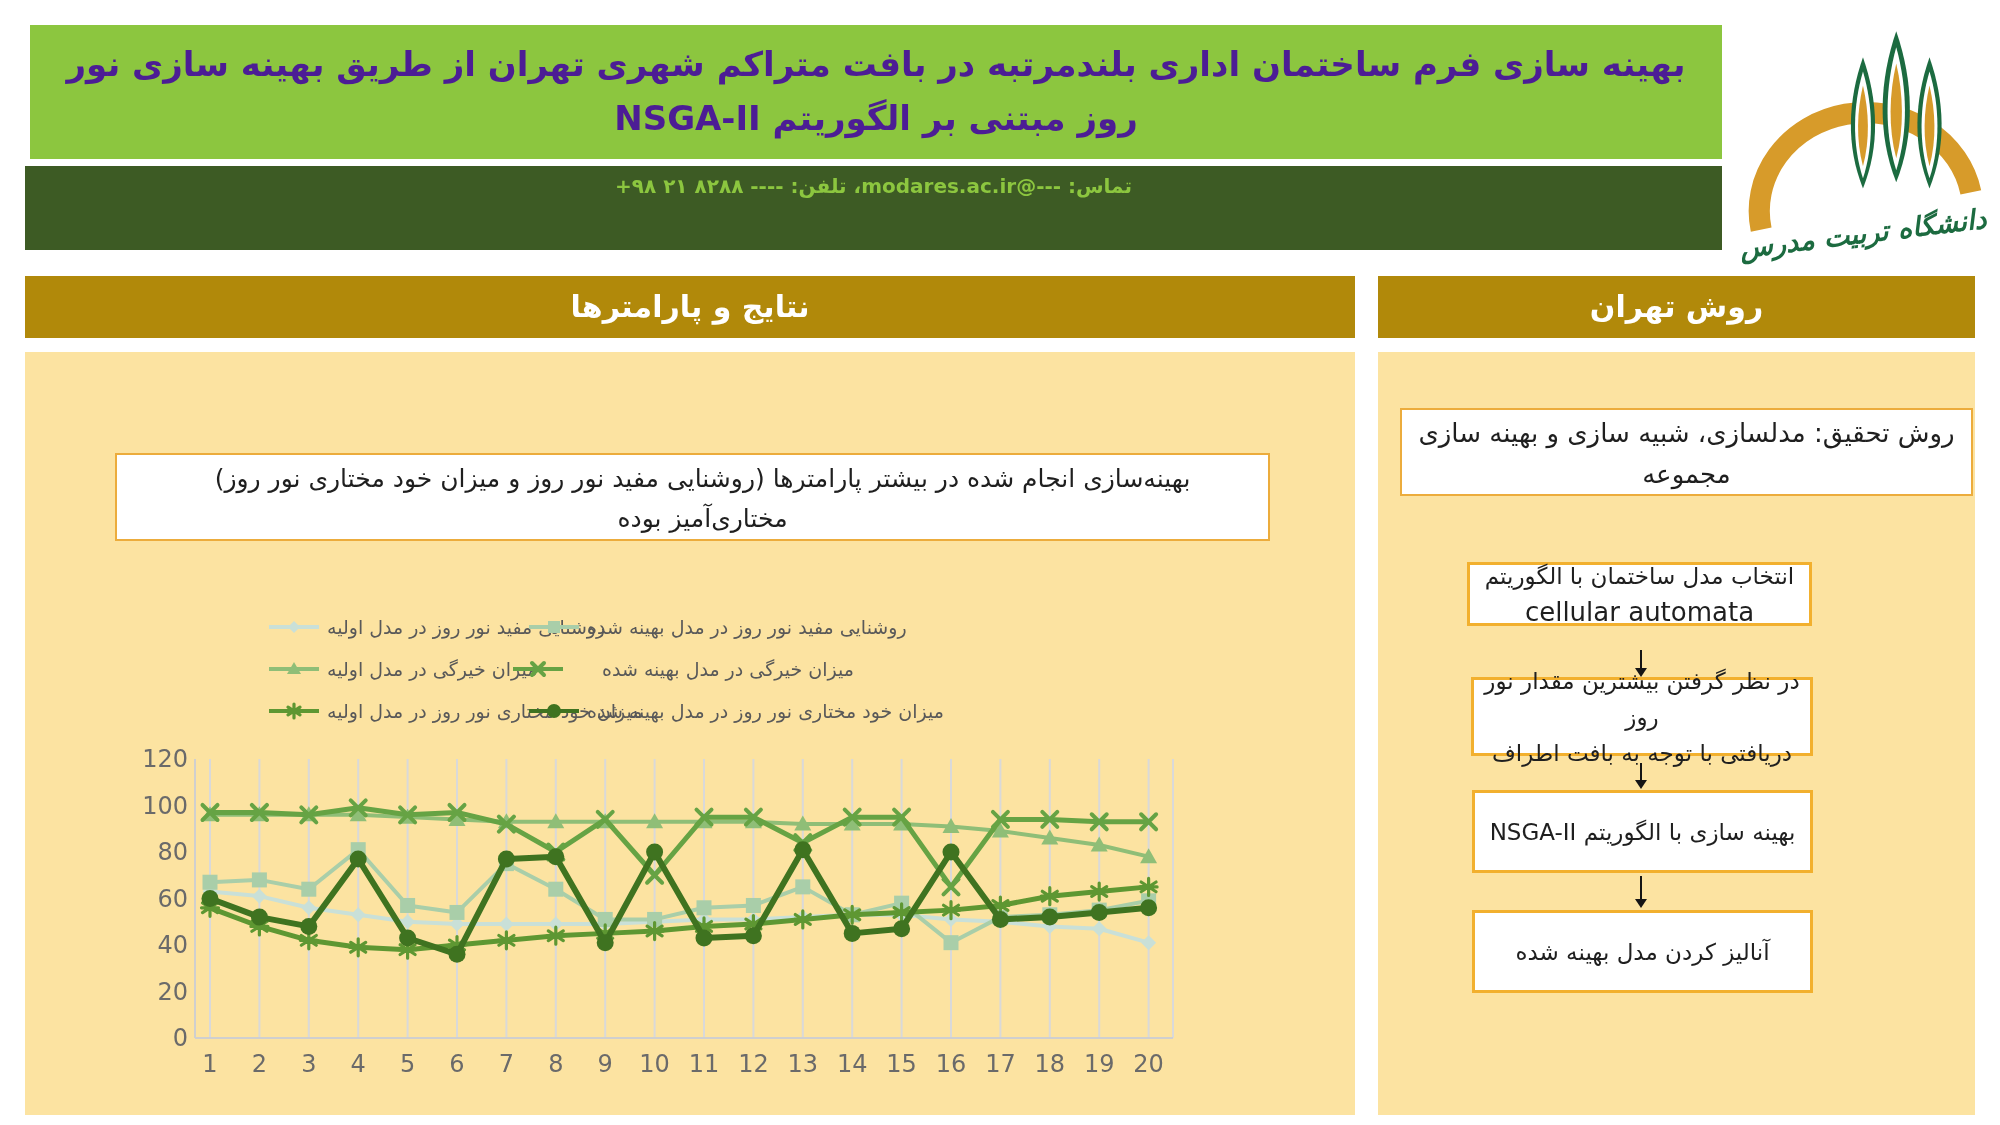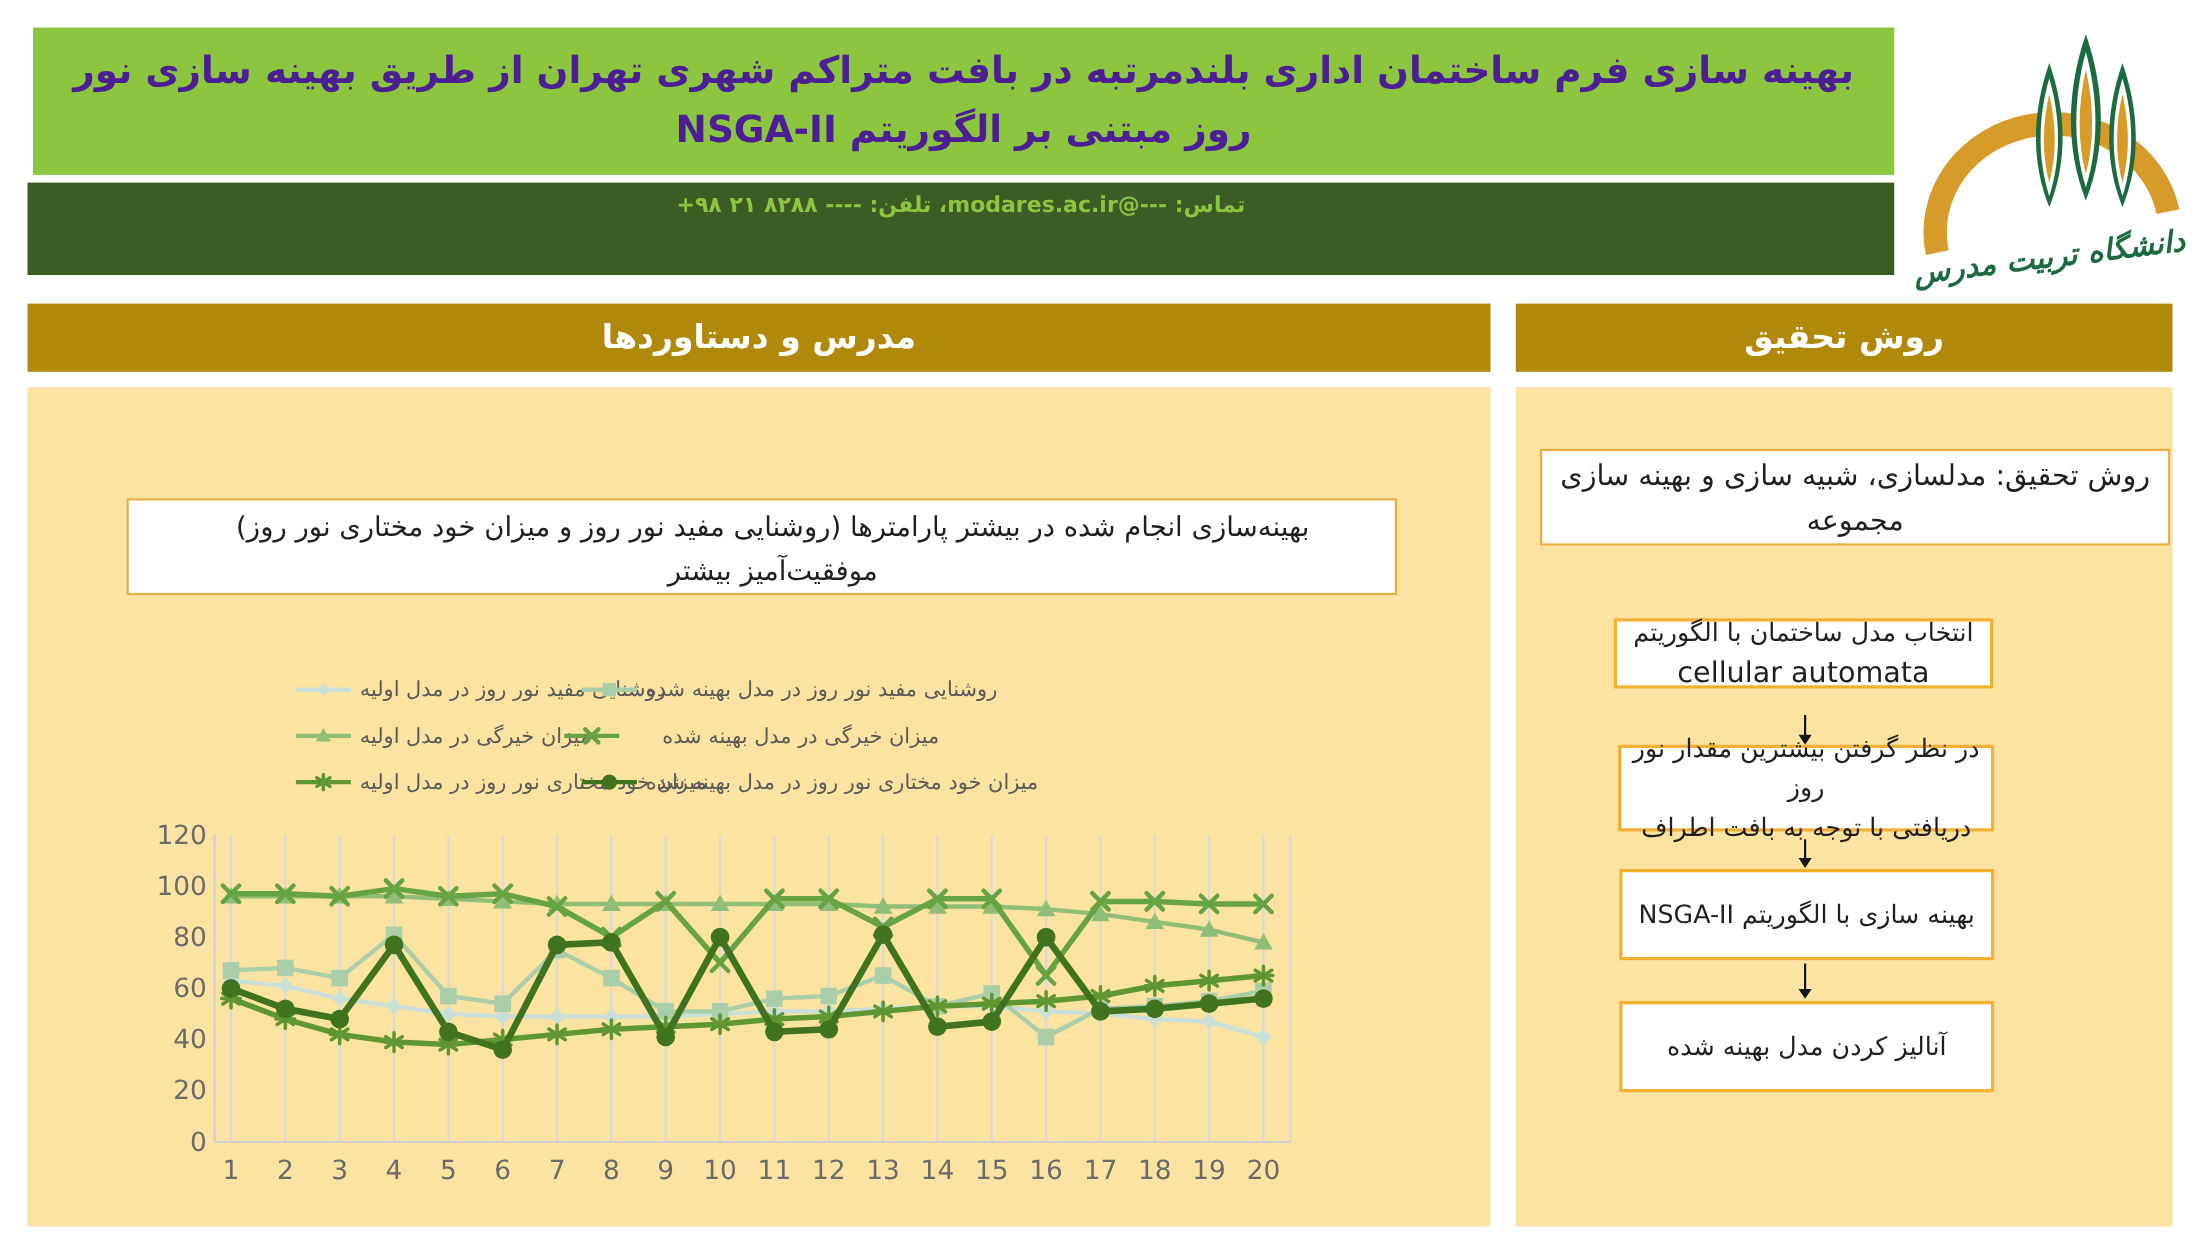--- a/index.html
+++ b/index.html
@@ -76,32 +76,32 @@
     <path d="M 150 32 C 139 72 138 116 150 154 C 162 116 161 72 150 32 Z" fill="#ffffff"></path>
     <path d="M 150 48 C 143 78 142 112 150 142 C 158 112 157 78 150 48 Z" fill="#D79B2A"></path>
 
     <path d="M 183 42 C 168 85 166 130 183 172 C 200 130 198 85 183 42 Z" fill="#1C6B40"></path>
     <path d="M 183 56 C 173 90 172 128 183 162 C 194 128 193 90 183 56 Z" fill="#ffffff"></path>
     <path d="M 183 70 C 177 96 176 124 183 150 C 190 124 189 96 183 70 Z" fill="#D79B2A"></path>
     <text x="118" y="226" text-anchor="middle" font-size="27" font-weight="bold" font-style="italic" fill="#1C6B40" direction="rtl" transform="rotate(-7 118 226)">دانشگاه تربیت مدرس</text>
   </svg>
 
   <div class="section-header results">
-    <span>مدرس و دستاوردها</span>
+    <span>نتایج و پارامترها</span>
   </div>
   <div class="section-header method">
-    <span>روش تحقیق</span>
+    <span>روش تهران</span>
   </div>
 
   <div class="panel results"></div>
   <div class="panel method"></div>
 
   <div class="white-box callout">
     <div>بهینه‌سازی انجام شده در بیشتر پارامترها (روشنایی مفید نور روز و میزان خود مختاری نور روز)</div>
-    <div>موفقیت‌آمیز بیشتر</div>
+    <div>مختاری‌آمیز بوده</div>
   </div>
 
   <div id="legend">
       <div class="legend-item" style="left: 268px; top: 613px;">
         <svg width="52" height="22">
           <line x1="1" y1="11" x2="51" y2="11" stroke="#C9E0D8" stroke-width="4"></line>
           <path d="M26 5L32 11L26 17L20 11Z" fill="#C9E0D8"></path>
         </svg>
         <span class="lbl">روشنایی مفید نور روز در مدل اولیه</span>
       </div>

